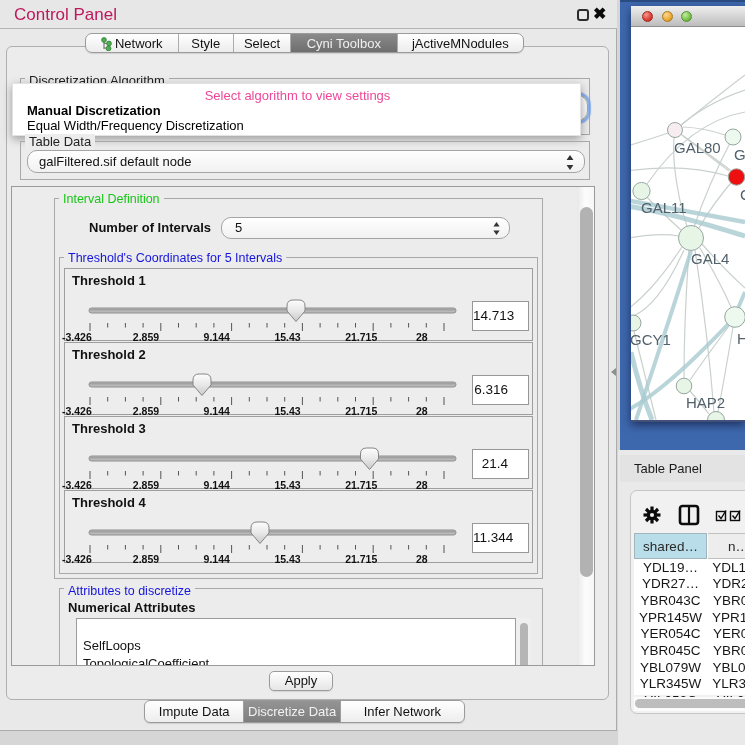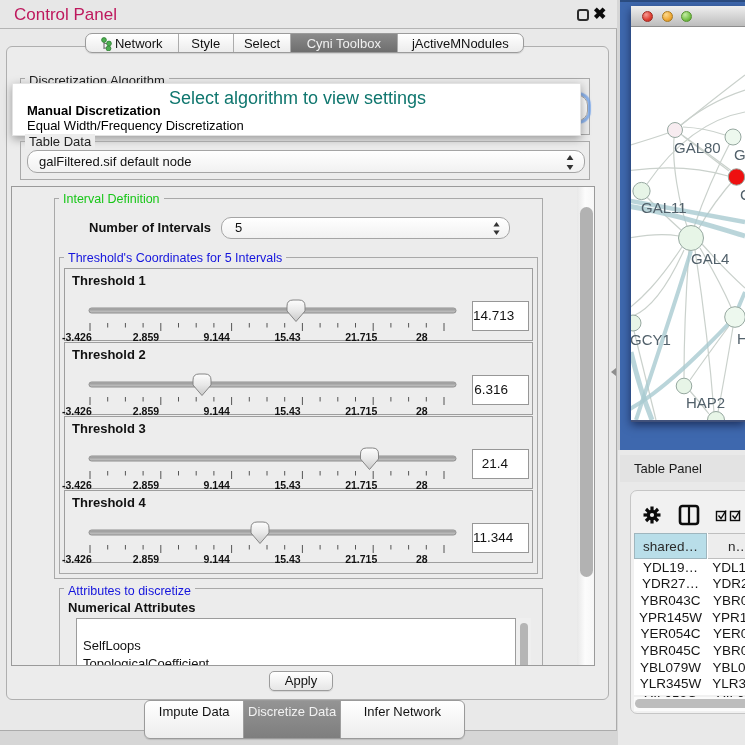--- a/index.html
+++ b/index.html
@@ -32,21 +32,21 @@
 .thpanel { position:absolute; left:52px; width:469px; height:73px; border:1px solid #9E9E9E; background:#EDEDED; }
 .thlabel { position:absolute; left:7px; top:4px; font-size:13px; font-weight:bold; color:#111; }
 .ticklab { position:absolute; top:62px; width:56px; text-align:left; font-size:10.5px; font-weight:bold; color:#111; }
 .valbox { position:absolute; left:407px; top:32px; width:57px; height:30px; background:#FFF; border:1px solid #979797; font-size:13.5px; color:#111; text-align:right; line-height:28px; padding-right:20px; }
 
 #attrlist { left:64px; top:431px; width:440px; height:49px; background:#FFF; border:1px solid #9C9C9C; border-bottom:none; font-size:13px; color:#111; padding-top:18px; }
 .li { padding-left:6px; height:17.5px; line-height:17.5px; }
 
 #applybtn { left:269px; top:671px; width:64px; height:20px; border:1px solid #9C9C9C; border-radius:5px; background:linear-gradient(#FFFFFF,#E6E6E6); font-size:13px; text-align:center; line-height:18px; color:#111; box-shadow:0 1px 1px rgba(0,0,0,0.1); }
 
-#botseg { left:144px; top:700px; width:321px; height:39px; border:1px solid #9A9A9A; border-radius:6px; background:linear-gradient(#FFFFFF,#EDEDED); display:flex; overflow:hidden; box-shadow:0 1px 1px rgba(0,0,0,0.12); }
+#botseg { left:144px; top:700px; width:321px; height:23px; border:1px solid #9A9A9A; border-radius:6px; background:linear-gradient(#FFFFFF,#EDEDED); display:flex; overflow:hidden; box-shadow:0 1px 1px rgba(0,0,0,0.12); }
 .bseg { height:100%; font-size:13px; color:#111; text-align:center; line-height:22px; border-right:1px solid #9E9E9E; }
 .bseg:last-child { border-right:none; }
 .bsel { background:linear-gradient(#949494,#7E7E7E); color:#F2F2F2; }
 
 #bluewin { left:620px; top:0; width:125px; height:450px; background:#3E68AE; }
 #bluetop { left:620px; top:0; width:125px; height:2px; background:#2B4C80; }
 #macwin { left:631px; top:6px; width:114px; height:415px; background:#FFF; box-shadow:0 4px 9px rgba(0,0,25,0.55); }
 #mactitle { left:631px; top:6px; width:114px; height:21px; background:linear-gradient(#EFEFEF,#BDBDBD); border-bottom:1px solid #8E8E8E; }
 .light { position:absolute; top:11px; width:11px; height:11px; border-radius:50%; }
 
@@ -77,21 +77,21 @@
   <div class="tseg" style="width:55.5px;">Style</div>
   <div class="tseg" style="width:57.5px;">Select</div>
   <div class="tseg tsel" style="width:107px;">Cyni Toolbox</div>
   <div class="tseg" style="width:126px;">jActiveMNodules</div>
 </div>
 
 <div class="grp" style="left:20px; top:78px; width:570px; height:57px;"></div>
 <div class="grptitle" style="left:25px; top:73px; color:#222; font-size:13px;">Discretization Algorithm</div>
 <div class="combo" style="left:28px; top:95px; width:560px; height:26px; box-shadow:0 0 1px 3px rgba(110,160,235,0.75);"></div>
 <div class="abs" id="popup">
-  <div style="position:absolute; left:0; top:4px; width:569px; text-align:center; font-size:18px; color:#0f766e;">Select algorithm to view settings</div>
+  <div style="position:absolute; left:0; top:4px; width:569px; text-align:center; font-size:13px; color:#ec4899;">Select algorithm to view settings</div>
   <div style="position:absolute; left:14px; top:19px; font-size:13px; font-weight:bold; color:#000;">Manual Discretization</div>
   <div style="position:absolute; left:14px; top:34px; font-size:13px; color:#000;">Equal Width/Frequency Discretization</div>
 </div>
 
 <div class="grp" style="left:20px; top:141px; width:570px; height:39px;"></div>
 <div class="grptitle" style="left:25px; top:134px; color:#222; font-size:13px; background:#ECECEC;">Table Data</div>
 <div class="combo" style="left:27px; top:150px; width:558px; height:23px; line-height:21px; padding-left:11px;">galFiltered.sif default node
   <svg width="8" height="15" viewBox="0 0 8 15" style="position:absolute; right:10px; top:4px;">
       <path d="M4 0 L7.4 5 L0.6 5 Z" fill="#333"></path>
       <path d="M4 15 L7.4 10 L0.6 10 Z" fill="#333"></path>

